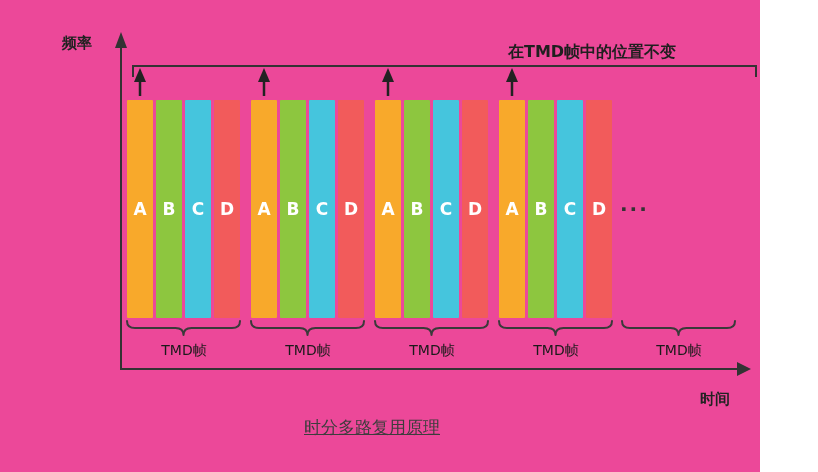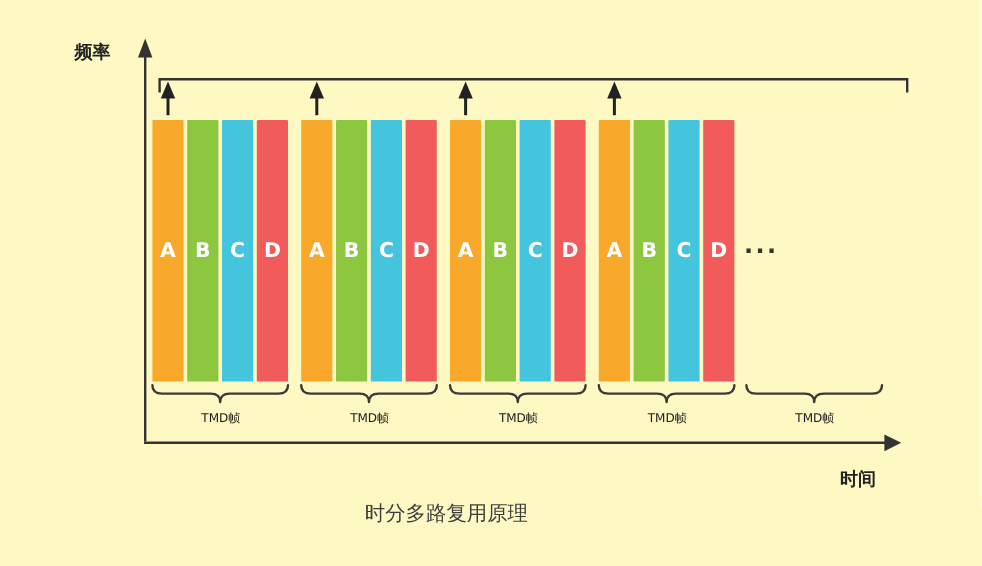--- a/index.html
+++ b/index.html
@@ -3,23 +3,23 @@
 <meta charset="utf-8">
 <style>
   html, body {
     margin: 0;
     padding: 0;
     background: #ffffff;
     font-family: "DejaVu Sans", "Liberation Sans", sans-serif;
   }
   .canvas {
     position: relative;
-    width: 818px;
+    width: 760px;
     height: 472px;
-    background: #fef9c3;
+    background: #ec4899;
     overflow: hidden;
   }
   .overlay {
     position: absolute;
     left: 0;
     top: 0;
   }
   .axis-label {
     position: absolute;
     font-size: 15px;
@@ -67,39 +67,40 @@
     font-size: 20px;
     font-weight: bold;
     color: #333333;
     letter-spacing: 2px;
   }
   .frame-label {
     position: absolute;
     top: 342px;
     width: 90px;
     text-align: center;
-    font-size: 10px;
+    font-size: 14px;
     font-weight: 500;
     color: #1a1a1a;
     white-space: nowrap;
   }
   .frame-label-1 { left: 139px; }
   .frame-label-2 { left: 263px; }
   .frame-label-3 { left: 387px; }
   .frame-label-4 { left: 511px; }
   .frame-label-5 { left: 634px; }
   .diagram-title {
     position: absolute;
     left: 252px;
     top: 416px;
     width: 240px;
     text-align: center;
     font-size: 17px;
     color: #3d3d3d;
     white-space: nowrap;
+    text-decoration: underline;
   }
 </style>
 </head>
 <body>
 
 <div class="canvas">
 
   <svg class="overlay" width="818" height="472" viewBox="0 0 818 472">
 
     <g>
@@ -134,20 +135,21 @@
     <path fill="none" stroke="#3a3a3a" stroke-width="2" stroke-linecap="round" stroke-linejoin="round" d="M127 321 Q127 328 135 328 L175.5 328 Q183.5 328 183.5 335 Q183.5 328 191.5 328 L232 328 Q240 328 240 321"></path>
     <path fill="none" stroke="#3a3a3a" stroke-width="2" stroke-linecap="round" stroke-linejoin="round" d="M251 321 Q251 328 259 328 L299.5 328 Q307.5 328 307.5 335 Q307.5 328 315.5 328 L356 328 Q364 328 364 321"></path>
     <path fill="none" stroke="#3a3a3a" stroke-width="2" stroke-linecap="round" stroke-linejoin="round" d="M375 321 Q375 328 383 328 L423.5 328 Q431.5 328 431.5 335 Q431.5 328 439.5 328 L480 328 Q488 328 488 321"></path>
     <path fill="none" stroke="#3a3a3a" stroke-width="2" stroke-linecap="round" stroke-linejoin="round" d="M499 321 Q499 328 507 328 L547.5 328 Q555.5 328 555.5 335 Q555.5 328 563.5 328 L604 328 Q612 328 612 321"></path>
     <path fill="none" stroke="#3a3a3a" stroke-width="2" stroke-linecap="round" stroke-linejoin="round" d="M622 321 Q622 328 630 328 L670.5 328 Q678.5 328 678.5 335 Q678.5 328 686.5 328 L727 328 Q735 328 735 321"></path>
   </svg>
 
   <div class="axis-label y-axis-label">频率</div>
   <div class="axis-label x-axis-label">时间</div>
 
+  <div class="top-note">在TMD帧中的位置不变</div>
 
   <div class="group group-1">
     <div class="slot" style="background: rgb(248, 169, 43);">A</div>
     <div class="slot" style="background: rgb(141, 198, 63);">B</div>
     <div class="slot" style="background: rgb(69, 197, 221);">C</div>
     <div class="slot" style="background: rgb(242, 91, 91);">D</div>
   </div>
 
   <div class="group group-2">
     <div class="slot" style="background: rgb(248, 169, 43);">A</div>

